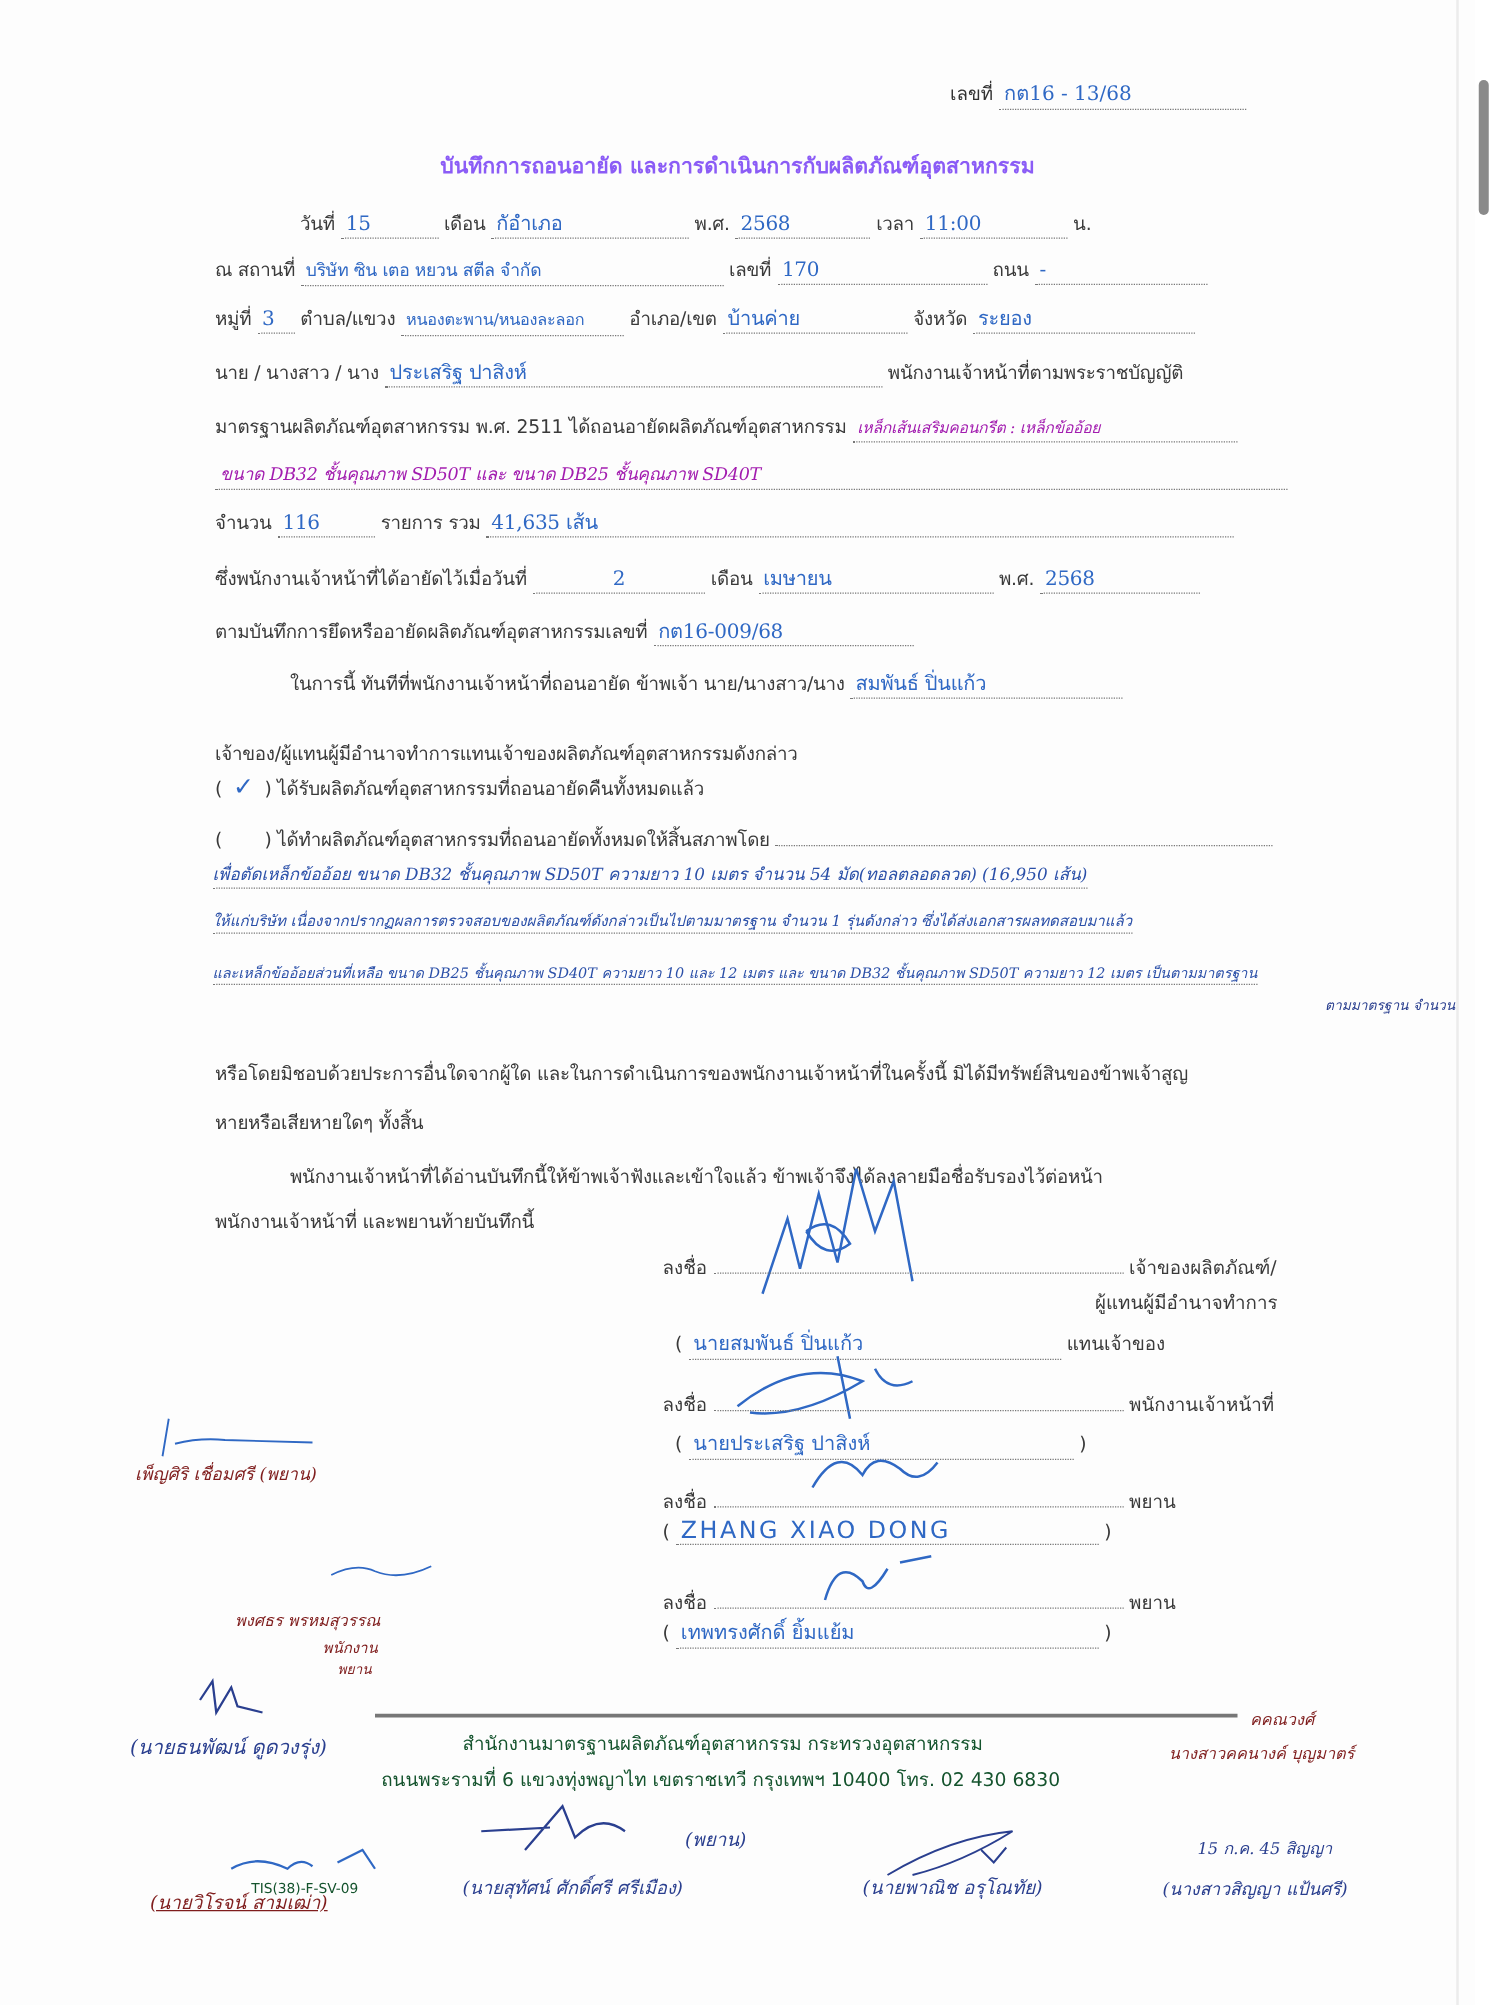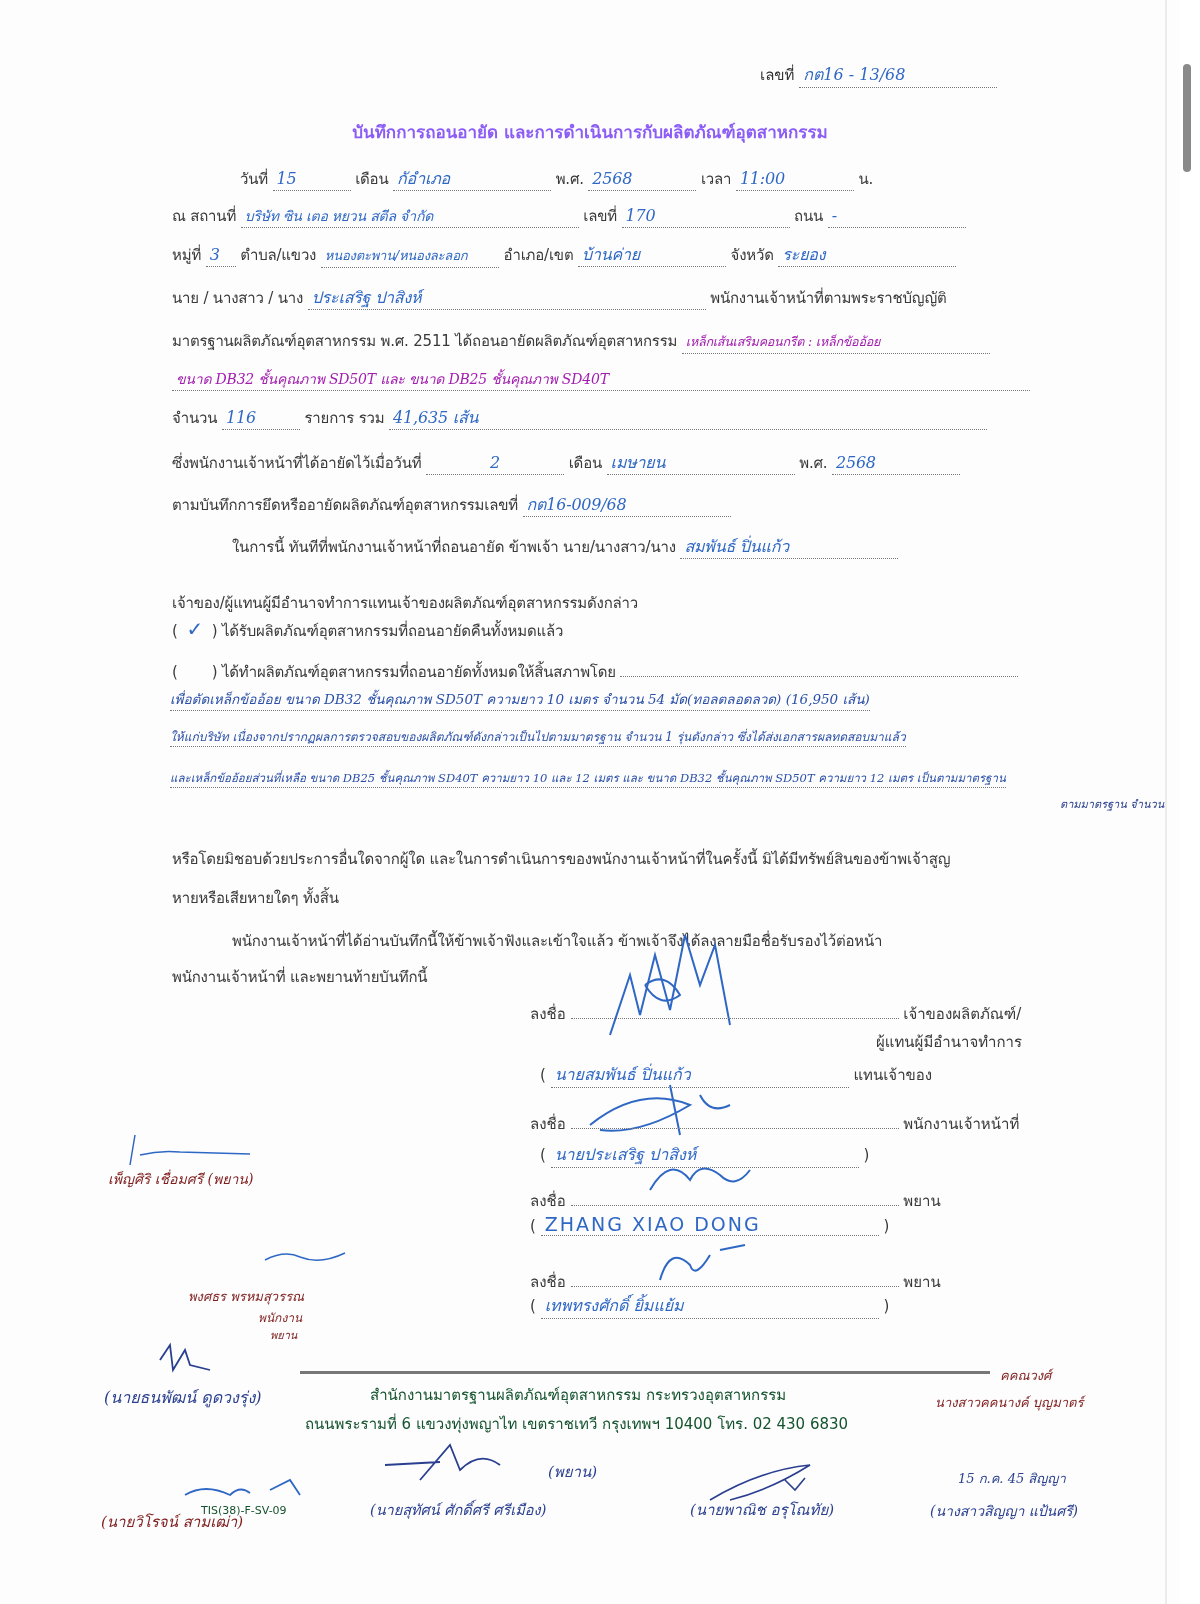--- a/index.html
+++ b/index.html
@@ -12,21 +12,21 @@
     background: #fdfdfd;
   }
   .paper-edge {
     position: absolute; left: 1165px; top: 0; width: 2px; height: 1604px; background: #ececec;
   }
   .scrollbar {
     position: absolute; left: 1183px; top: 64px; width: 8px; height: 108px;
     background: #8a8a8a; border-radius: 4px;
   }
   .line { position: absolute; font-size: 15px; color: #3a3a3a; white-space: nowrap; line-height: 22px; letter-spacing: -0.2px; }
-  .hw { font-family: "DejaVu Serif", serif; font-style: italic; color: #2f68c4; font-size: 16px; }
+  .hw { font-family: "DejaVu Serif", serif; color: #2f68c4; font-size: 16px; }
   .hw-dark { font-family: "DejaVu Serif", serif; font-style: italic; color: #a21caf; font-size: 15px; }
   .field {
     display: inline-block; border-bottom: 1px dotted #777; text-align: left; padding: 0 4px; vertical-align: baseline; min-height: 18px;
   }
   .title { position: absolute; left: 0; width: 1180px; text-align: center; top: 118px; font-size: 17px; font-weight: bold; color: #8b5cf6; }
   .num-label { position: absolute; left: 760px; top: 62px; font-size: 15px; }
   .check-box { display: inline-block; width: 34px; text-align: center; }
   .chk { color: #2f68c4; font-size: 20px; font-weight: bold; }
   .long-hw { position: absolute; left: 170px; font-size: 13.5px; color: #2a4fa8; font-family: "DejaVu Serif", serif; font-style: italic; white-space: nowrap; border-bottom: 1px dotted #777; }
   .sig-block { position: absolute; font-size: 15px; color: #3a3a3a; white-space: nowrap; }
@@ -230,21 +230,21 @@
 
   <svg class="signature" style="left:380px; top:1440px;" width="170" height="50">
     <path d="M5 25 L60 22 M40 40 L70 5 L80 30 Q100 10 120 25" stroke="#2a3f8f" stroke-width="1.8" fill="none"></path>
   </svg>
   <div class="annot-dark" style="left:548px; top:1460px;">(พยาน)</div>
   <div class="annot-dark" style="left:370px; top:1498px; font-size:14.5px;">(นายสุทัศน์ ศักดิ์ศรี ศรีเมือง)</div>
 
   <svg class="signature" style="left:180px; top:1475px;" width="150" height="30">
     <path d="M5 20 Q25 8 50 20 Q60 10 70 18 M90 15 L110 5 L120 20" stroke="#2f68c4" stroke-width="1.8" fill="none"></path>
   </svg>
-  <div class="annot" style="left:101px; top:1510px;">(นายวิโรจน์ สามเฒ่า)</div>
+  <div class="annot" style="left:120px; top:1510px;text-decoration:underline;">(นายวิโรจน์ สามเฒ่า)</div>
 
   <svg class="signature" style="left:700px; top:1460px;" width="130" height="50">
     <path d="M10 40 Q60 10 110 5 Q70 30 30 40 M85 20 L95 30 L105 18" stroke="#2a3f8f" stroke-width="1.6" fill="none"></path>
   </svg>
   <div class="annot-dark" style="left:690px; top:1498px;">(นายพาณิช อรุโณทัย)</div>
 
   <div class="annot-dark" style="left:958px; top:1468px; font-size:13px;">15 ก.ค. 45 สิญญา</div>
   <div class="annot-dark" style="left:930px; top:1500px; font-size:14px;">(นางสาวสิญญา แป้นศรี)</div>
 </div>
 

